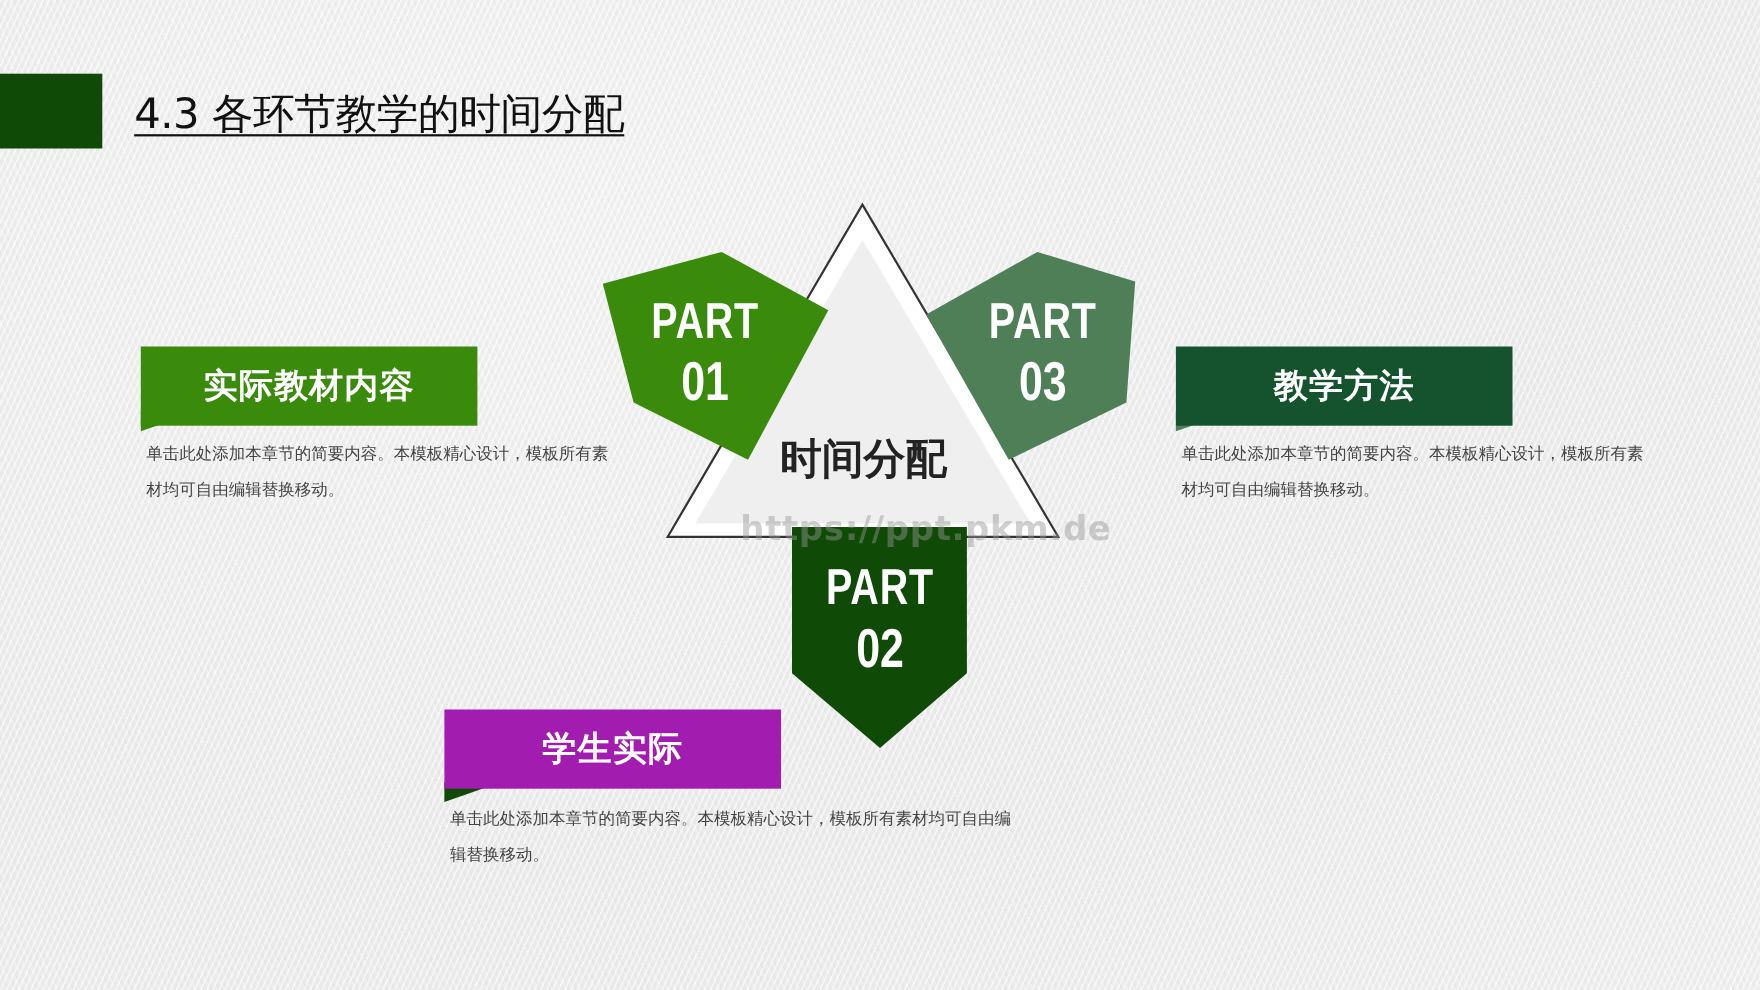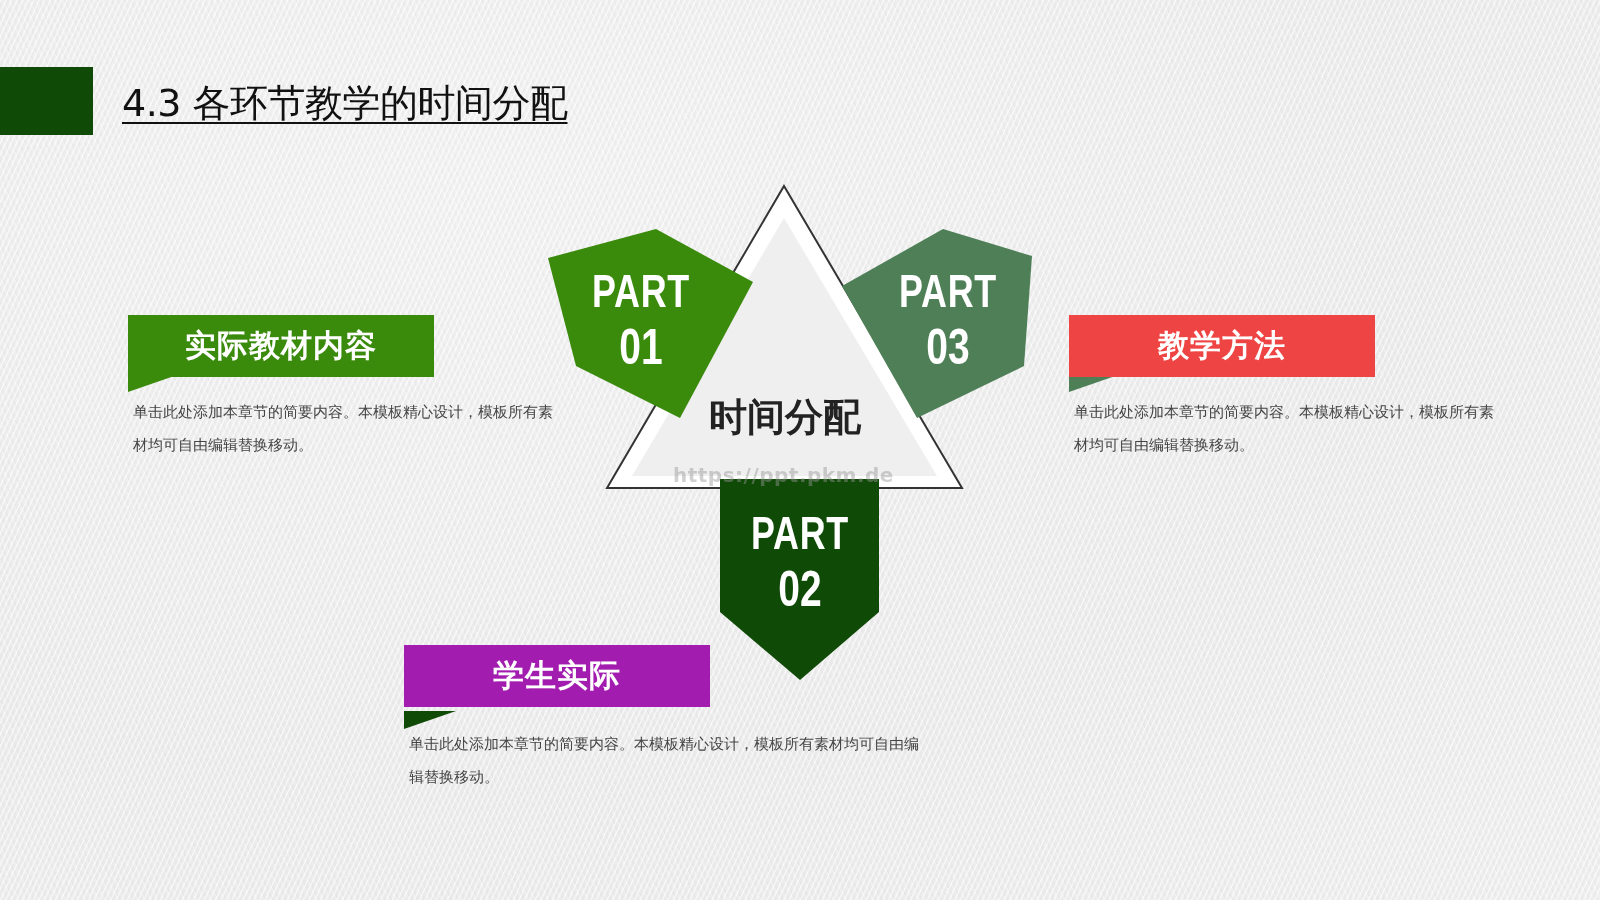--- a/index.html
+++ b/index.html
@@ -58,31 +58,31 @@
     .center-title {
       left: 700px; top: 358px; width: 170px;
       text-align: center;
       font-size: 38px;
       font-weight: bold;
       color: #222;
       line-height: 46px;
     }
     .watermark {
       left: 673px; top: 427px; width: 240px;
-      font-size: 20px;
+      font-size: 31px;
       font-weight: bold;
       color: rgba(150,150,150,0.45);
       letter-spacing: 0.5px;
       white-space: nowrap;
     }
 
     
     .banner {
       position: absolute;
-      height: 62px;
+      height: 72px;
       color: #fff;
       font-size: 31px;
       font-weight: bold;
       display: flex;
       align-items: center;
       justify-content: center;
       letter-spacing: 1px;
     }
     .desc {
       position: absolute;
@@ -135,16 +135,16 @@
 <div class="banner" style="left:128px; top:315px; width:306px; background:#3a8a0c;">
   <span>实际教材内容</span>
 </div>
 <div class="desc" style="left:133px; top:396px; width:430px;">单击此处添加本章节的简要内容。本模板精心设计，模板所有素材均可自由编辑替换移动。</div>
 
 <div class="banner" style="left:404px; top:645px; width:306px; background:#a21caf;align-items:center;">
   <span>学生实际</span>
 </div>
 <div class="desc" style="left:409px; top:728px; width:510px;">单击此处添加本章节的简要内容。本模板精心设计，模板所有素材均可自由编辑替换移动。</div>
 
-<div class="banner" style="left:1069px; top:315px; width:306px; background:#ef4444;">
+<div class="banner" style="left:1069px; top:315px; width:306px; background:#14532d;">
   <span>教学方法</span>
 </div>
 <div class="desc" style="left:1074px; top:396px; width:430px;">单击此处添加本章节的简要内容。本模板精心设计，模板所有素材均可自由编辑替换移动。</div>
 
 </body></html>

